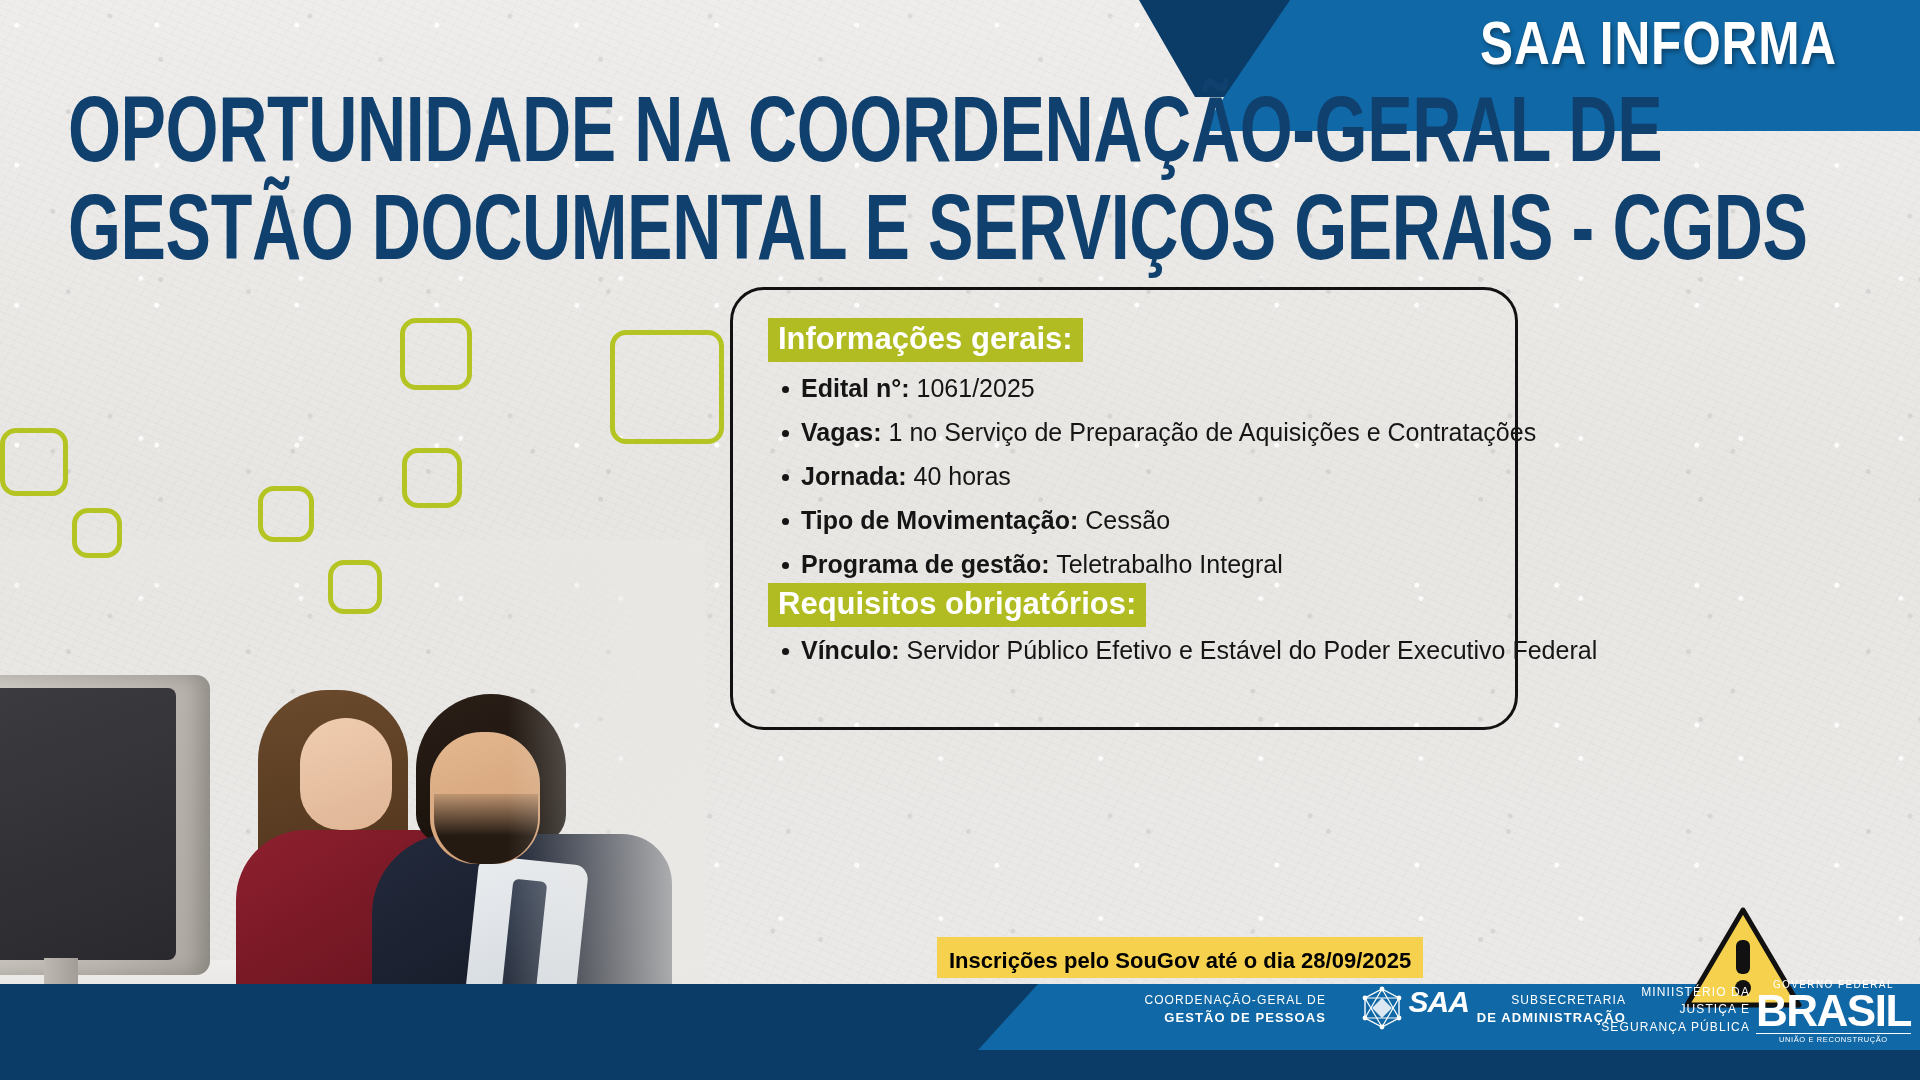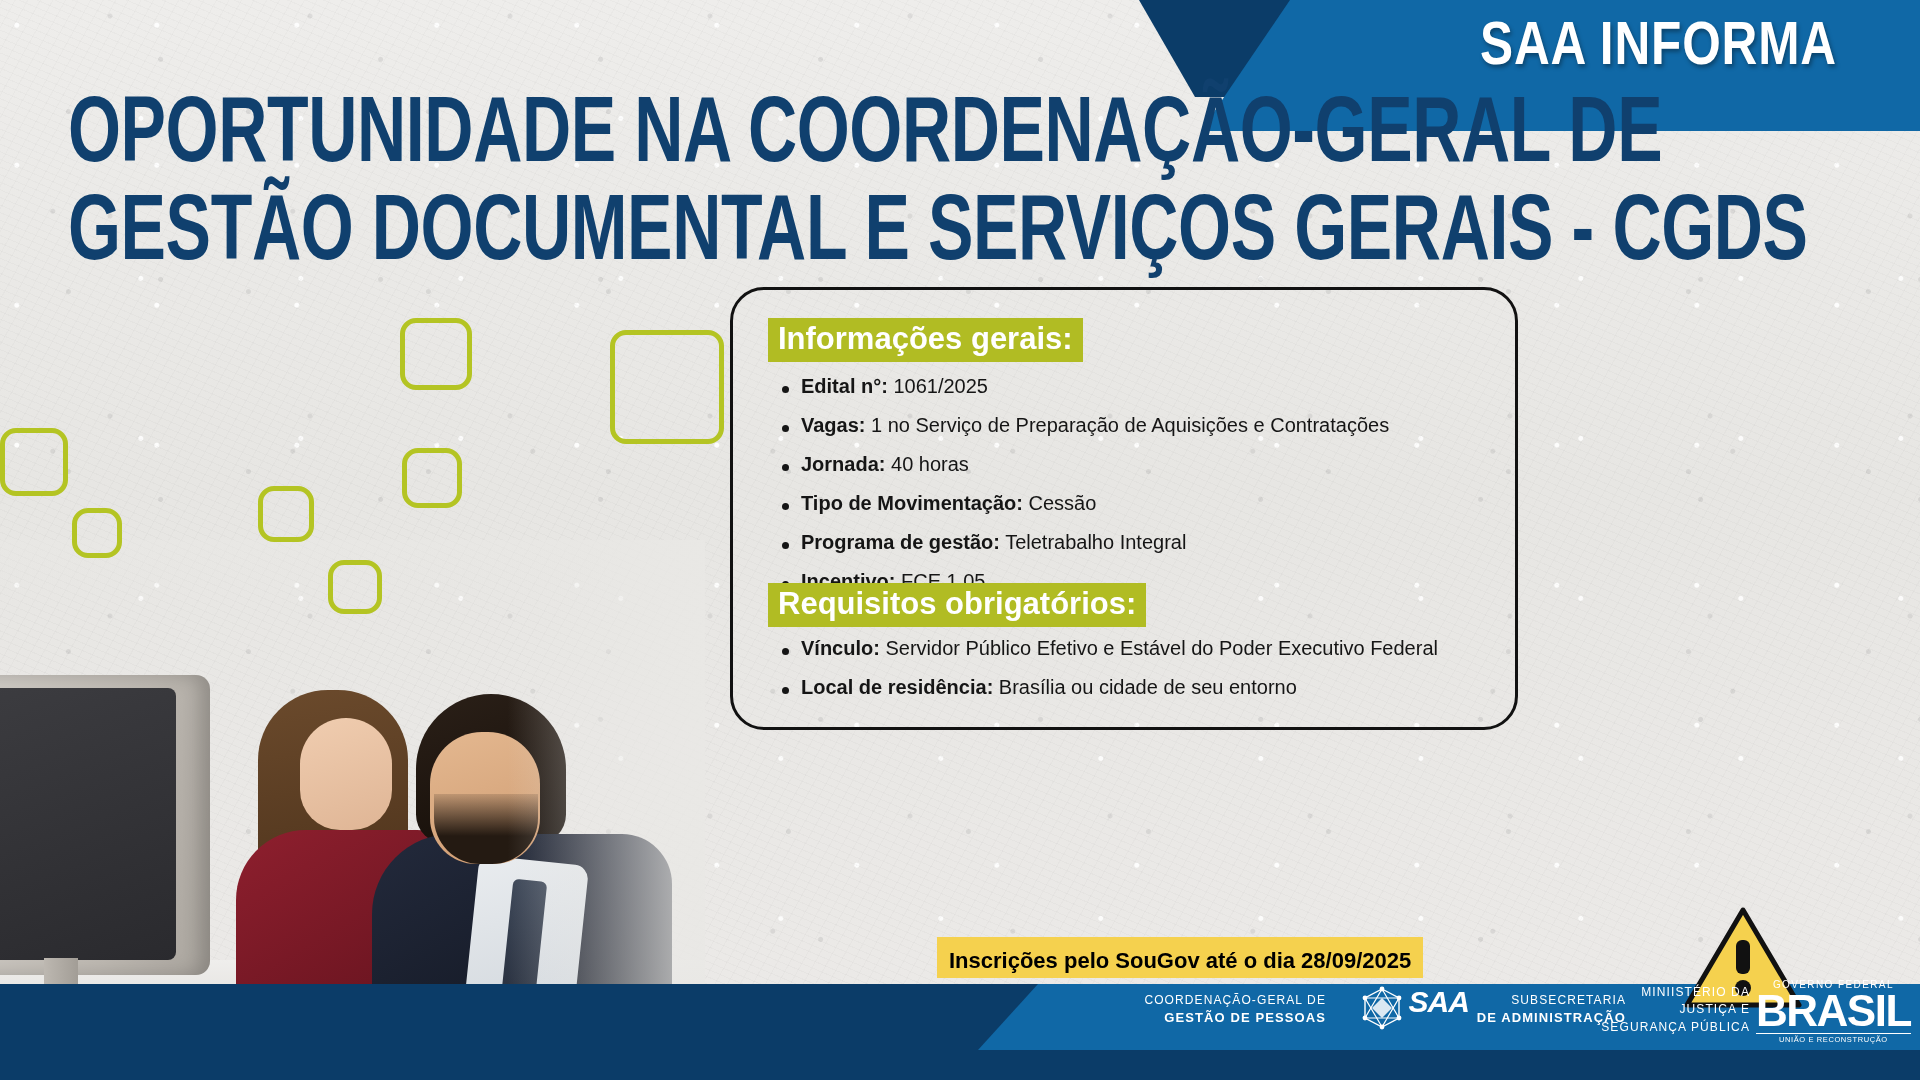--- a/index.html
+++ b/index.html
@@ -202,30 +202,30 @@
     padding:2px 10px 4px 10px;white-space:nowrap;
   }
   .tag-general{position:absolute;left:35px;top:28px;}
   .tag-req{position:absolute;left:35px;top:293px;}
 
   ul.bullets{
     position:absolute;margin:0;padding:0;list-style:none;
   }
   ul.bullets li{
     position:relative;padding-left:26px;color:#151515;
-    font-size:20px;line-height:1.0;margin-bottom:19px;white-space:nowrap;
+    font-size:25px;line-height:1.0;margin-bottom:19px;white-space:nowrap;
   }
   ul.bullets li::before{
     content:"";position:absolute;left:7px;top:10px;width:7px;height:7px;
     background:#151515;border-radius:50%;
   }
   ul.bullets li b{font-weight:700;}
   .bl-general{left:42px;top:86px;}
   .bl-req{left:42px;top:348px;}
-  .bl-req li{margin-bottom:24px;}
+  .bl-req li{margin-bottom:24px;text-align:center;}
 
   
   .inscr{
     position:absolute;left:937px;top:937px;z-index:7;
     background:#f5d14e;padding:12px 12px 5px 12px;
     color:#000;font-weight:700;font-size:22px;line-height:1.08;
     white-space:nowrap;
   }
   .warn{
     position:absolute;left:1684px;top:906px;width:118px;height:104px;z-index:8;
@@ -314,21 +314,20 @@
         <li><b>Vagas:</b><span> 1 no Serviço de Preparação de Aquisições e Contratações</span></li>
         <li><b>Jornada:</b><span> 40 horas</span></li>
         <li><b>Tipo de Movimentação:</b><span> Cessão</span></li>
         <li><b>Programa de gestão:</b><span> Teletrabalho Integral</span></li>
         <li><b>Incentivo:</b><span> FCE 1.05</span></li>
       </ul>
 
     <div class="tag tag-req">Requisitos obrigatórios:</div>
     <ul class="bullets bl-req" id="list-req">
         <li><b>Vínculo:</b><span> Servidor Público Efetivo e Estável do Poder Executivo Federal</span></li>
-        <li><b>Local de residência:</b><span> Brasília ou cidade de seu entorno</span></li>
       </ul>
   </div>
 
   <div class="inscr">Inscrições pelo SouGov  até o dia 28/09/2025</div>
   <div class="warn">
     <svg viewBox="0 0 118 104" width="118" height="104">
       <path d="M59 4 L115 99 L3 99 Z" fill="#f5d14e" stroke="#111" stroke-width="5" stroke-linejoin="round"></path>
       <rect x="52" y="34" width="14" height="34" rx="6" fill="#111"></rect>
       <circle cx="59" cy="82" r="8" fill="#111"></circle>
     </svg>

